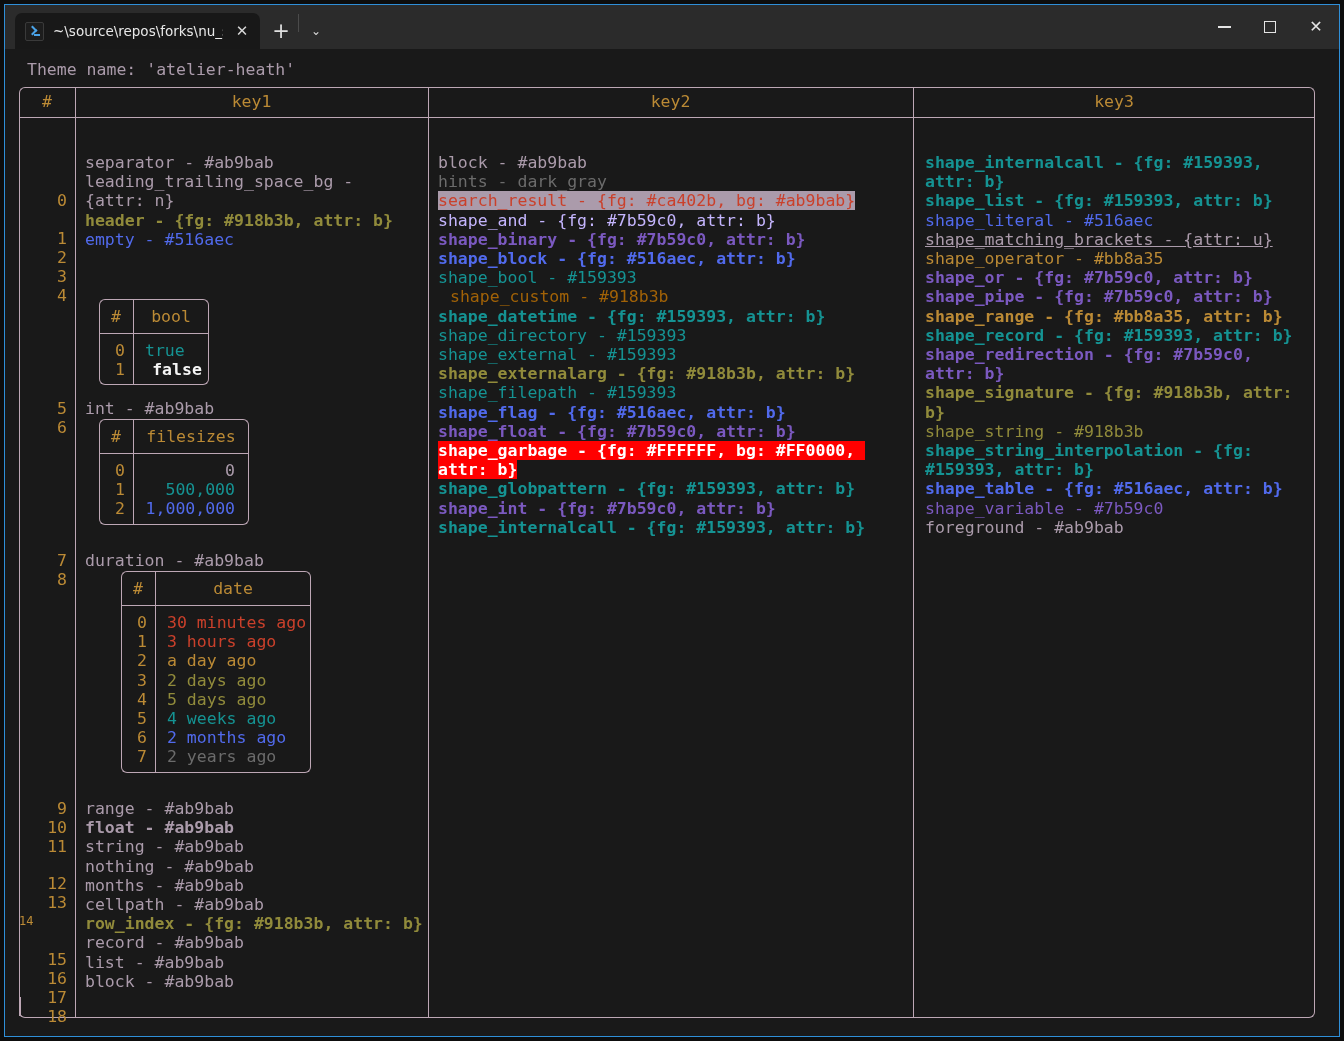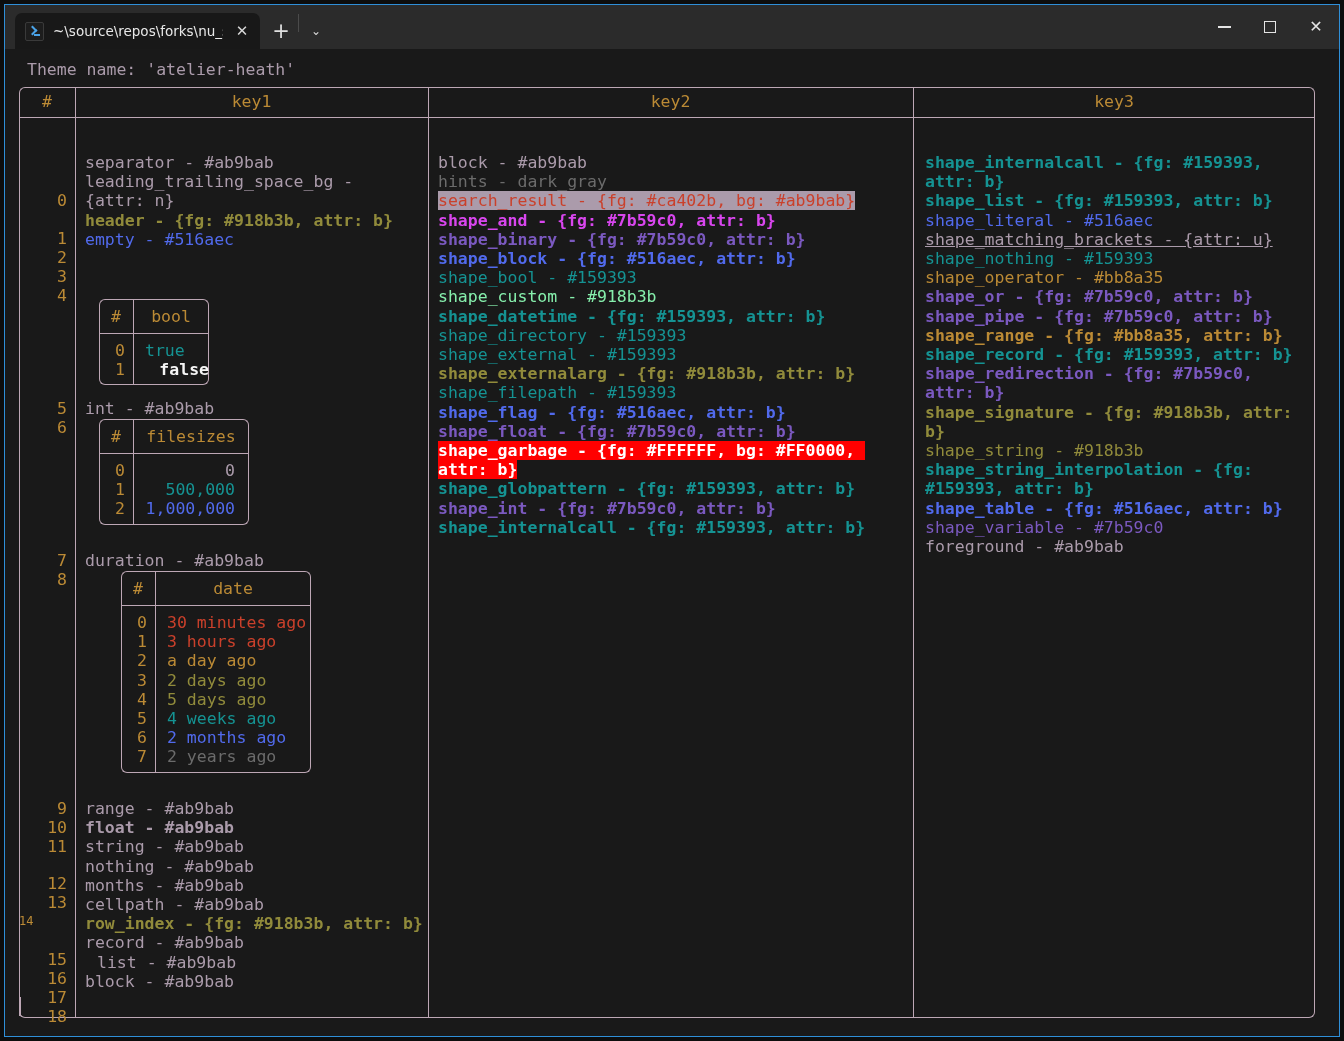--- a/index.html
+++ b/index.html
@@ -289,21 +289,21 @@
           <div class="ib" style="left: 34px; top: 1px; width: 1px; height: 84.4px;"></div>
           <div class="corner c-tl" style="left: 0px; top: 0px;"></div>
           <div class="corner c-tr" style="left: 103px; top: 0px;"></div>
           <div class="corner c-bl" style="left: 0px; top: 79.4px;"></div>
           <div class="corner c-br" style="left: 103px; top: 79.4px;"></div>
           <div class="icell inner-hdr" style="position: absolute; left: 0px; top: 8px; width: 34px;">#</div>
           <div class="icell inner-hdr" style="position: absolute; left: 34px; top: 8px; width: 76px;">bool</div>
           <div class="icell" style="position: absolute; left: 0px; top: 42px; width: 26px; text-align: right; color: rgb(187, 138, 53);">0</div>
           <div class="icell" style="position: absolute; left: 46px; top: 42px; width: 64px; text-align: left; color: rgb(21, 147, 147);">true</div>
           <div class="icell" style="position: absolute; left: 0px; top: 61.2px; width: 26px; text-align: right; color: rgb(187, 138, 53);">1</div>
-          <div class="icell" style="position: absolute; left: 46px; top: 61.2px; width: 64px; text-align: right; color: rgb(245, 245, 245); font-weight: bold;">false</div>
+          <div class="icell" style="position: absolute; left: 46px; top: 61.2px; width: 64px; text-align: center; color: rgb(245, 245, 245); font-weight: bold;">false</div>
         </div>
         <div style="position: absolute; left: 66px; top: 312px; font-size: 16.5px; line-height: 19.2px;">
           <div class="ln"><span class="tok" style="color: rgb(171, 155, 171);">int - #ab9bab</span></div>
         </div>
         <div style="position: absolute; left: 80px; top: 332px; width: 150px; height: 105.6px;">
           <div class="ib" style="left: 6px; top: 0px; width: 138px; height: 1px;"></div>
           <div class="ib" style="left: 0px; top: 34px; width: 150px; height: 1px;"></div>
           <div class="ib" style="left: 6px; top: 104.6px; width: 138px; height: 1px;"></div>
           <div class="ib" style="left: 0px; top: 6px; width: 1px; height: 93.6px;"></div>
           <div class="ib" style="left: 149px; top: 6px; width: 1px; height: 93.6px;"></div>
@@ -358,44 +358,44 @@
           <div class="ln"><span class="tok" style="color: rgb(171, 155, 171);">range - #ab9bab</span></div>
           <div class="ln"><span class="tok" style="color: rgb(171, 155, 171); font-weight: bold;">float - #ab9bab</span></div>
           <div class="ln"><span class="tok" style="color: rgb(171, 155, 171);">string - #ab9bab</span></div>
           <div class="ln"><span class="tok" style="color: rgb(171, 155, 171);"></span></div>
           <div class="ln"><span class="tok" style="color: rgb(171, 155, 171);">nothing - #ab9bab</span></div>
           <div class="ln"><span class="tok" style="color: rgb(171, 155, 171);">months - #ab9bab</span></div>
           <div class="ln"><span class="tok" style="color: rgb(171, 155, 171);">cellpath - #ab9bab</span></div>
           <div class="ln"><span class="tok" style="color: rgb(171, 155, 171);"></span></div>
           <div class="ln"><span class="tok" style="color: rgb(145, 139, 59); font-weight: bold;">row_index - {fg: #918b3b, attr: b}</span></div>
           <div class="ln"><span class="tok" style="color: rgb(171, 155, 171);">record - #ab9bab</span></div>
-          <div class="ln"><span class="tok" style="color: rgb(171, 155, 171); margin-left: 12px;">list - #ab9bab</span></div>
+          <div class="ln"><span class="tok" style="color: rgb(171, 155, 171);">list - #ab9bab</span></div>
           <div class="ln"><span class="tok" style="color: rgb(171, 155, 171);">block - #ab9bab</span></div>
         </div>
         <div style="position: absolute; left: 419px; top: 66px; width: 471px; font-size: 16.5px; line-height: 19.2px;">
           <div class="ln"><span class="tok" style="color: rgb(171, 155, 171);">block - #ab9bab</span></div>
           <div class="ln"><span class="tok" style="color: rgb(171, 155, 171);"></span></div>
           <div class="ln"><span class="tok" style="color: rgb(107, 107, 107); text-align: right;">hints - dark_gray</span></div>
           <div class="ln"><span class="tok" style="color: rgb(202, 64, 43); background: rgb(171, 155, 171);">search_result - {fg: #ca402b, bg: #ab9bab}</span></div>
-          <div class="ln"><span class="tok" style="color: #d946ef; font-weight: bold;">shape_and - {fg: #7b59c0, attr: b}</span></div>
+          <div class="ln"><span class="tok" style="color: #c4b5fd; font-weight: normal;">shape_and - {fg: #7b59c0, attr: b}</span></div>
           <div class="ln"><span class="tok" style="color: rgb(123, 89, 192); font-weight: bold;">shape_binary - {fg: #7b59c0, attr: b}</span></div>
           <div class="ln"><span class="tok" style="color: rgb(171, 155, 171);"></span></div>
           <div class="ln"><span class="tok" style="color: rgb(171, 155, 171);"></span></div>
           <div class="ln"><span class="tok" style="color: rgb(171, 155, 171);"></span></div>
           <div class="ln"><span class="tok" style="color: rgb(171, 155, 171);"></span></div>
           <div class="ln"><span class="tok" style="color: rgb(171, 155, 171);"></span></div>
           <div class="ln"><span class="tok" style="color: rgb(81, 106, 236); font-weight: bold;">shape_block - {fg: #516aec, attr: b}</span></div>
           <div class="ln"><span class="tok" style="color: rgb(21, 147, 147);">shape_bool - #159393</span></div>
           <div class="ln"><span class="tok" style="color: rgb(171, 155, 171);"></span></div>
           <div class="ln"><span class="tok" style="color: rgb(171, 155, 171);"></span></div>
           <div class="ln"><span class="tok" style="color: rgb(171, 155, 171);"></span></div>
           <div class="ln"><span class="tok" style="color: rgb(171, 155, 171);"></span></div>
           <div class="ln"><span class="tok" style="color: rgb(171, 155, 171);"></span></div>
           <div class="ln"><span class="tok" style="color: rgb(171, 155, 171);"></span></div>
-          <div class="ln"><span class="tok" style="color: #86efac;">shape_custom - #918b3b</span></div>
+          <div class="ln"><span class="tok" style="color: #a16207; margin-left: 12px;">shape_custom - #918b3b</span></div>
           <div class="ln"><span class="tok" style="color: rgb(21, 147, 147); font-weight: bold;">shape_datetime - {fg: #159393, attr: b}</span></div>
           <div class="ln"><span class="tok" style="color: rgb(171, 155, 171);"></span></div>
           <div class="ln"><span class="tok" style="color: rgb(171, 155, 171);"></span></div>
           <div class="ln"><span class="tok" style="color: rgb(171, 155, 171);"></span></div>
           <div class="ln"><span class="tok" style="color: rgb(171, 155, 171);"></span></div>
           <div class="ln"><span class="tok" style="color: rgb(171, 155, 171);"></span></div>
           <div class="ln"><span class="tok" style="color: rgb(171, 155, 171);"></span></div>
           <div class="ln"><span class="tok" style="color: rgb(171, 155, 171);"></span></div>
           <div class="ln"><span class="tok" style="color: rgb(171, 155, 171);"></span></div>
           <div class="ln"><span class="tok" style="color: rgb(171, 155, 171);"></span></div>
@@ -418,21 +418,20 @@
           <div class="ln"><span class="tok" style="color: rgb(21, 147, 147); font-weight: bold;">shape_internalcall - {fg: #159393, attr: b}</span></div>
           <div class="ln"><span class="tok" style="color: rgb(21, 147, 147); font-weight: bold;">shape_list - {fg: #159393, attr: b}</span></div>
           <div class="ln"><span class="tok" style="color: rgb(81, 106, 236);">shape_literal - #516aec</span></div>
           <div class="ln"><span class="tok" style="color: rgb(171, 155, 171); text-decoration: underline;">shape_matching_brackets - {attr: u}</span></div>
           <div class="ln"><span class="tok" style="color: rgb(171, 155, 171);"></span></div>
           <div class="ln"><span class="tok" style="color: rgb(171, 155, 171);"></span></div>
           <div class="ln"><span class="tok" style="color: rgb(171, 155, 171);"></span></div>
           <div class="ln"><span class="tok" style="color: rgb(171, 155, 171);"></span></div>
           <div class="ln"><span class="tok" style="color: rgb(171, 155, 171);"></span></div>
           <div class="ln"><span class="tok" style="color: rgb(171, 155, 171);"></span></div>
-          <div class="ln"><span class="tok" style="color: rgb(21, 147, 147);">shape_nothing - #159393</span></div>
           <div class="ln"><span class="tok" style="color: rgb(187, 138, 53);">shape_operator - #bb8a35</span></div>
           <div class="ln"><span class="tok" style="color: rgb(171, 155, 171);"></span></div>
           <div class="ln"><span class="tok" style="color: rgb(171, 155, 171);"></span></div>
           <div class="ln"><span class="tok" style="color: rgb(171, 155, 171);"></span></div>
           <div class="ln"><span class="tok" style="color: rgb(171, 155, 171);"></span></div>
           <div class="ln"><span class="tok" style="color: rgb(171, 155, 171);"></span></div>
           <div class="ln"><span class="tok" style="color: rgb(171, 155, 171);"></span></div>
           <div class="ln"><span class="tok" style="color: rgb(123, 89, 192); font-weight: bold;">shape_or - {fg: #7b59c0, attr: b}</span></div>
           <div class="ln"><span class="tok" style="color: rgb(123, 89, 192); font-weight: bold;">shape_pipe - {fg: #7b59c0, attr: b}</span></div>
           <div class="ln"><span class="tok" style="color: rgb(171, 155, 171);"></span></div>

